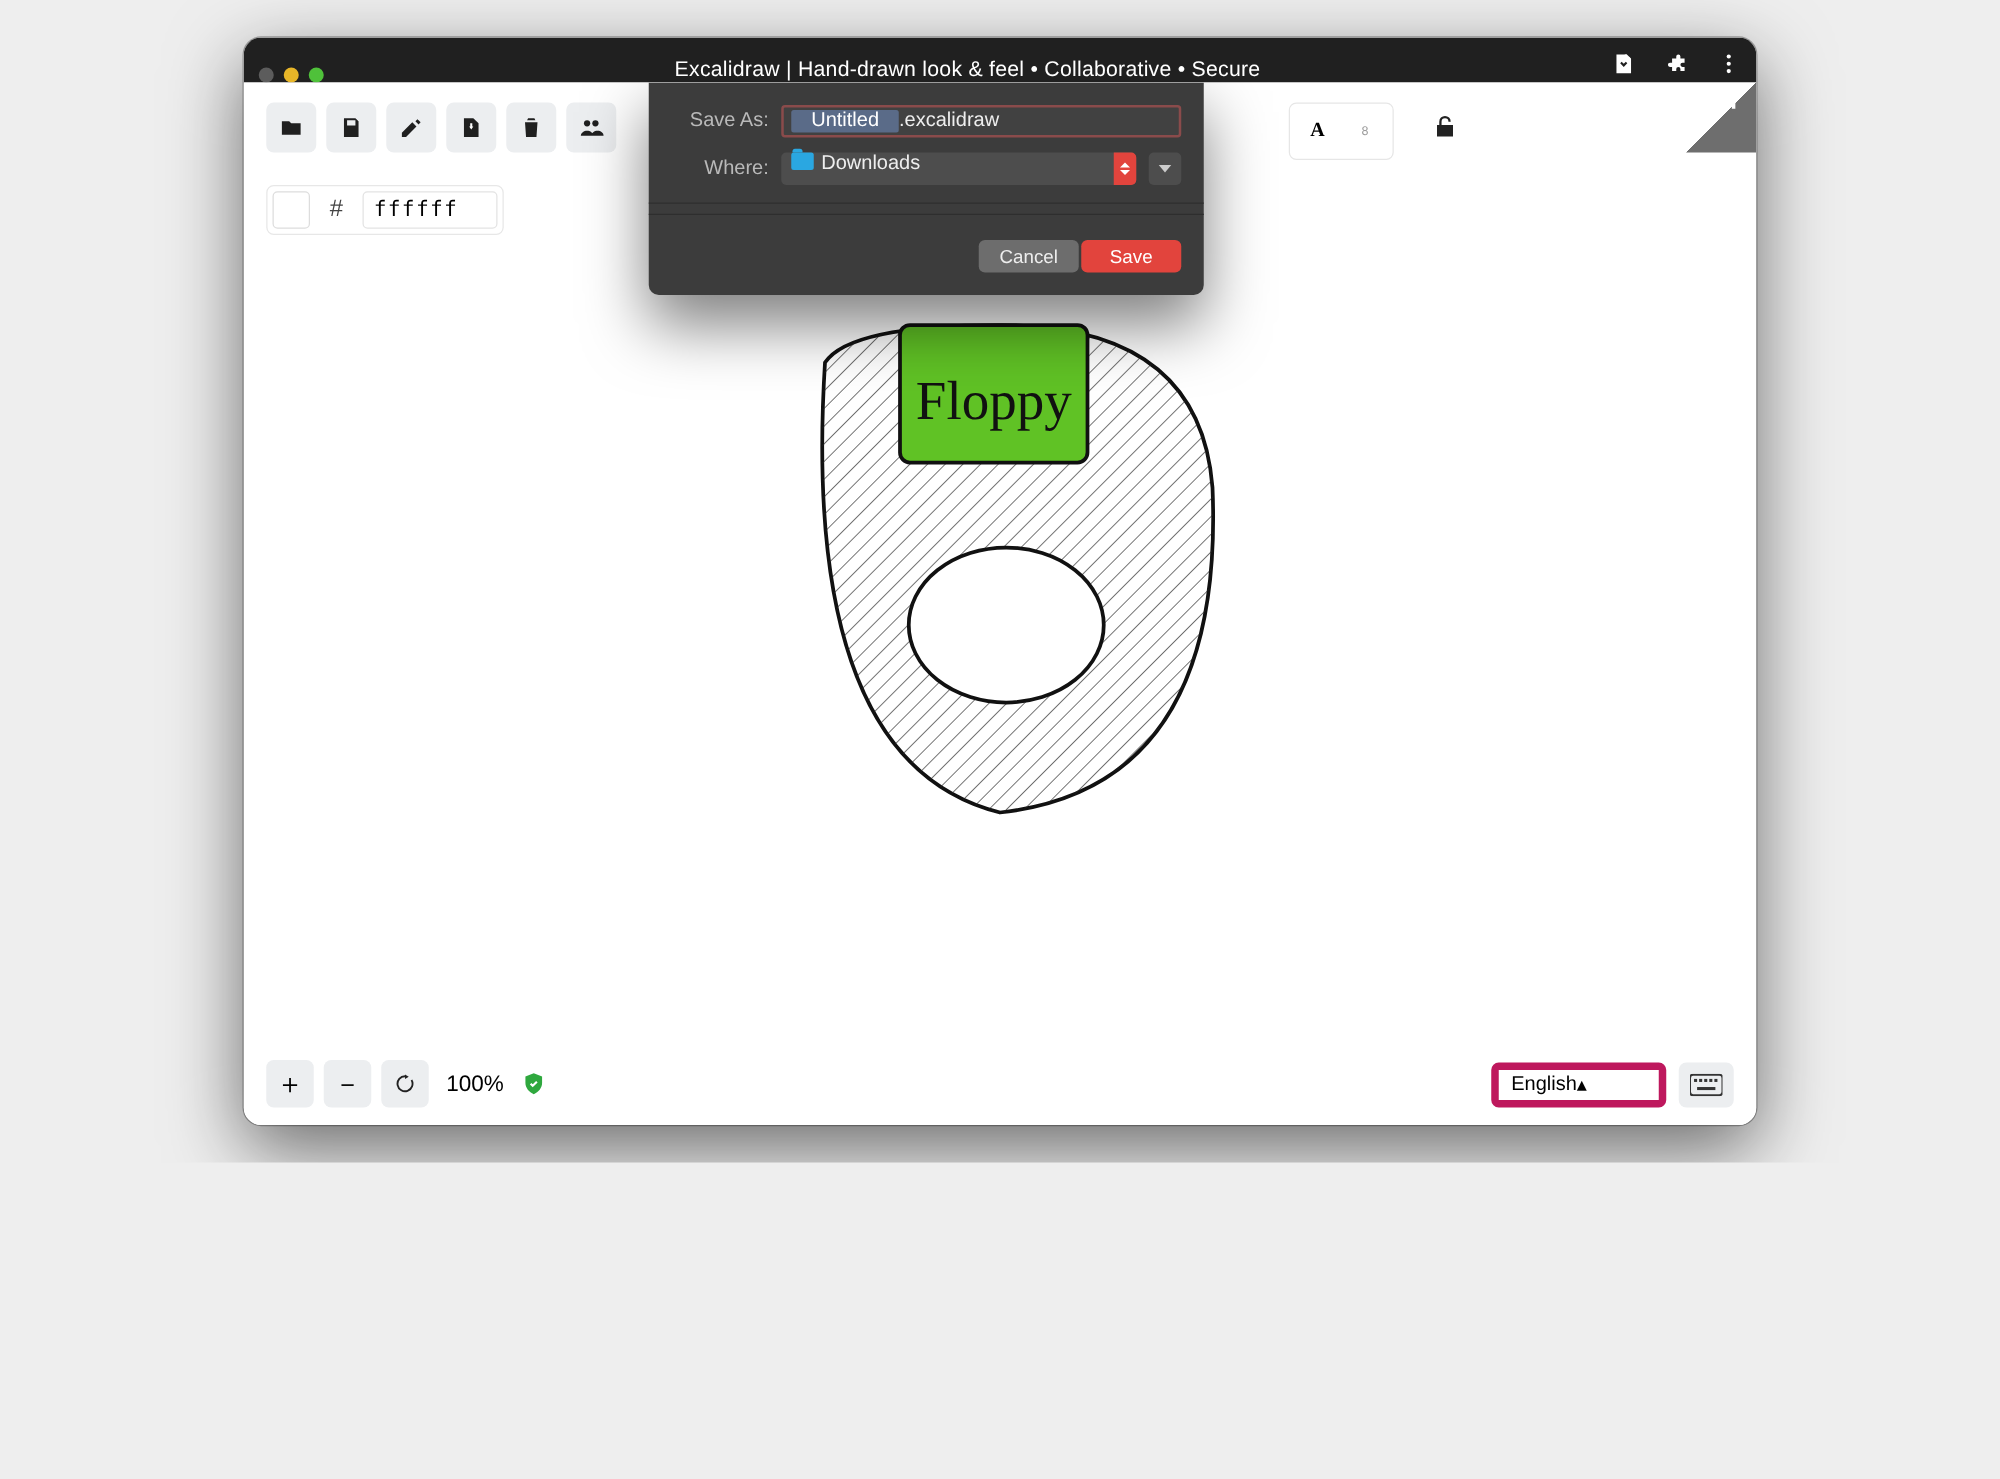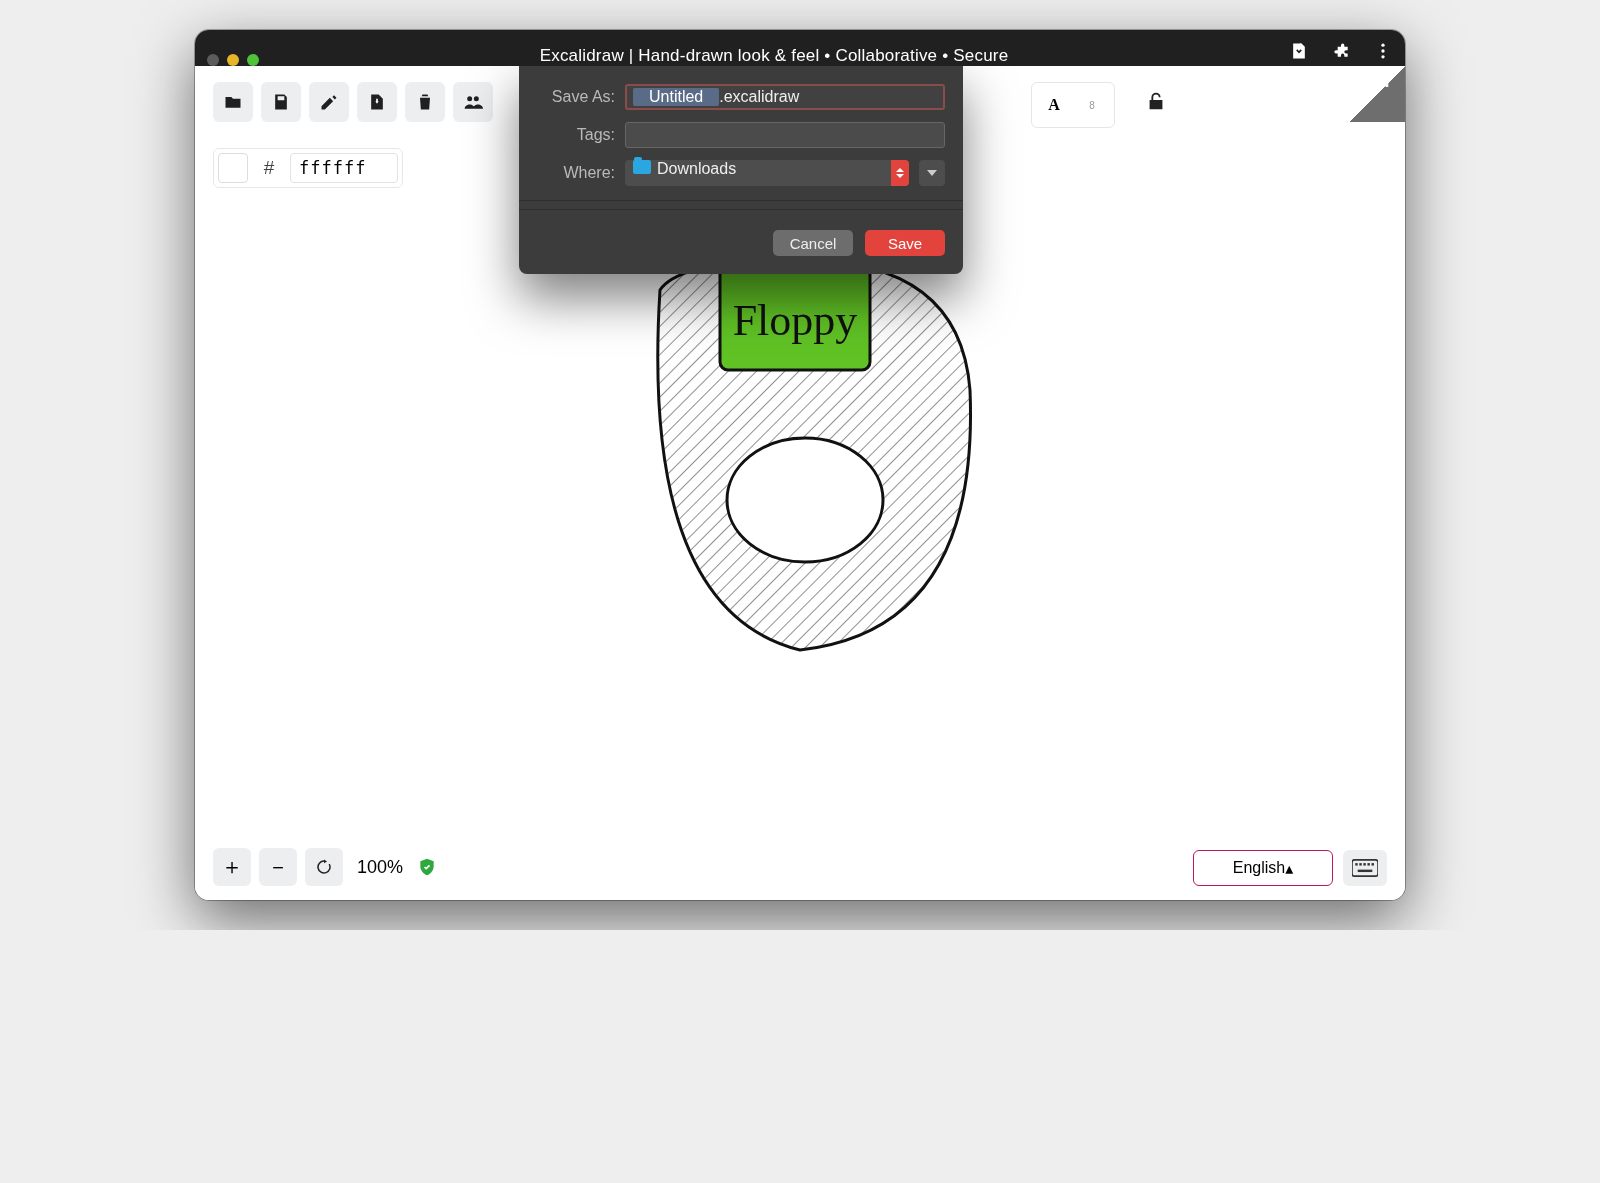--- a/index.html
+++ b/index.html
@@ -149,22 +149,22 @@
   .zoom-label { font-size: 18px; padding: 0 6px; }
   .shield { width: 20px; height: 20px; fill: #2fa83e; }
 
   .bottom-right {
     position: absolute;
     right: 18px; bottom: 14px;
     display: flex; gap: 10px; align-items: center;
   }
   .lang-select {
     width: 140px; height: 36px;
-    border: 1px solid #be185d; border-radius: 6px;
-    display: flex; align-items: center; justify-content: center;
+    border: 6px solid #be185d; border-radius: 6px;
+    display: flex; align-items: center; justify-content: flex-start;
     padding: 0 10px;
     font-size: 16px;
   }
   .kbd-btn {
     width: 44px; height: 36px;
     background: #eceef0;
     border-radius: 6px;
     display:flex;align-items:center;justify-content:center;
   }
   .kbd-btn svg { width: 26px; height: 18px; fill: #343434; }
@@ -230,21 +230,21 @@
   .dialog .popup .stepper::after  { border-top:4px solid #fff; }
   .dialog .expander {
     width: 26px; height: 26px;
     background: #4d4d4d;
     border-radius: 4px;
     display:flex;align-items:center;justify-content:center;
   }
   .dialog .expander::after { content:""; width:0;height:0;border-left:5px solid transparent;border-right:5px solid transparent;border-top:6px solid #ccc; }
   .dialog .div { height: 1px; background: #2e2e2e; margin: 8px 0; }
   .dialog .btnrow {
-    display: flex; justify-content: flex-end; gap: 12px;
+    display: flex; justify-content: flex-end; gap: 2px;
     padding: 12px 18px 18px;
   }
   .dialog .btn {
     min-width: 80px; height: 26px;
     border-radius: 5px;
     display:flex;align-items:center;justify-content:center;
     font-size: 15px;
   }
   .dialog .btn.cancel { background: #6d6d6d; color: #eee; }
   .dialog .btn.save   { background: #e2443d; color: #fff; }
@@ -400,24 +400,20 @@
 
     <div class="dialog">
       <div class="row">
         <label>Save As:</label>
         <div class="field hl">
           <span class="sel">Untitled</span>
             <span>.excalidraw</span>
         </div>
       </div>
       <div class="row">
-        <label>Tags:</label>
-        <div class="field"></div>
-      </div>
-      <div class="row">
         <label>Where:</label>
         <div class="popup">
           <span class="folder-ico"></span>
           <span>Downloads</span>
           <span class="stepper"></span>
         </div>
         <div class="expander"></div>
       </div>
       <div class="div"></div>
       <div class="div"></div>

